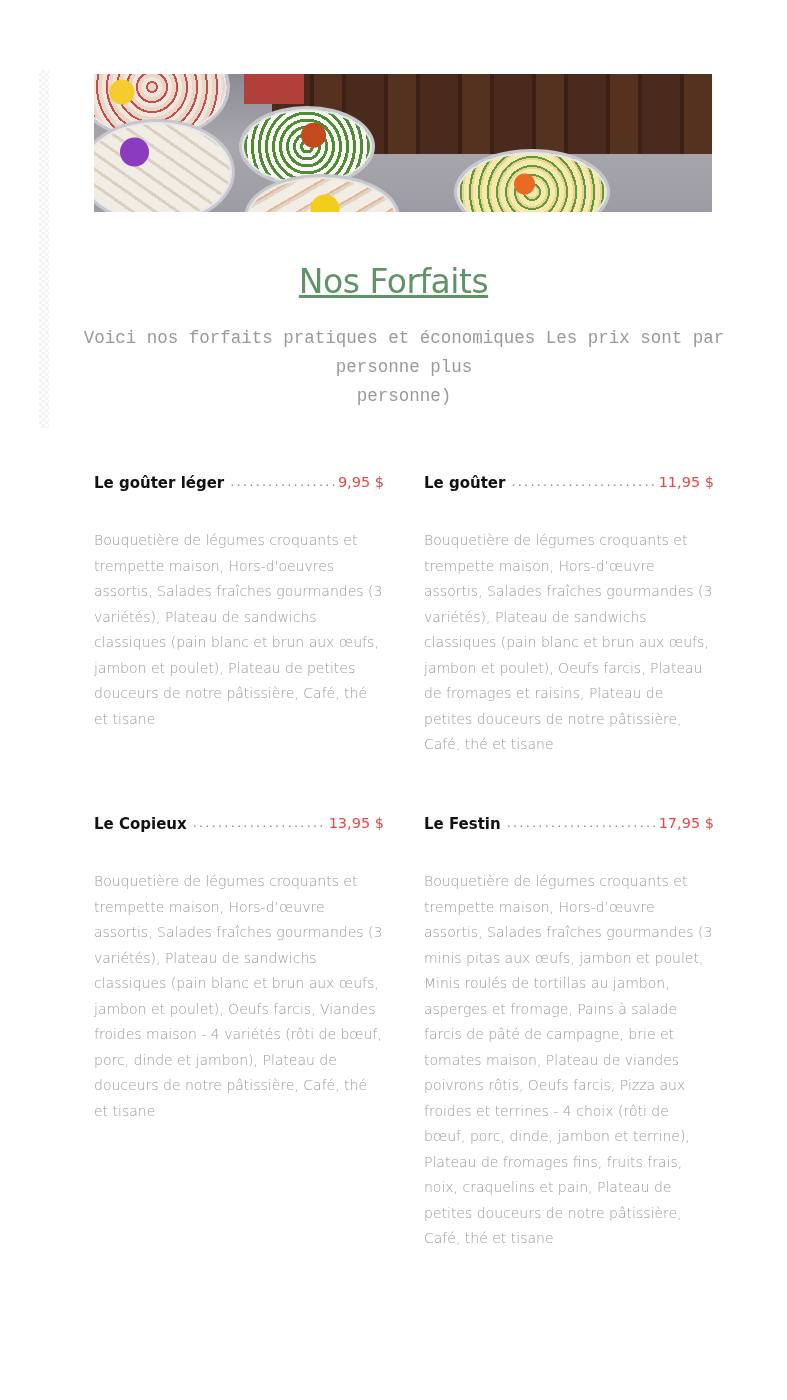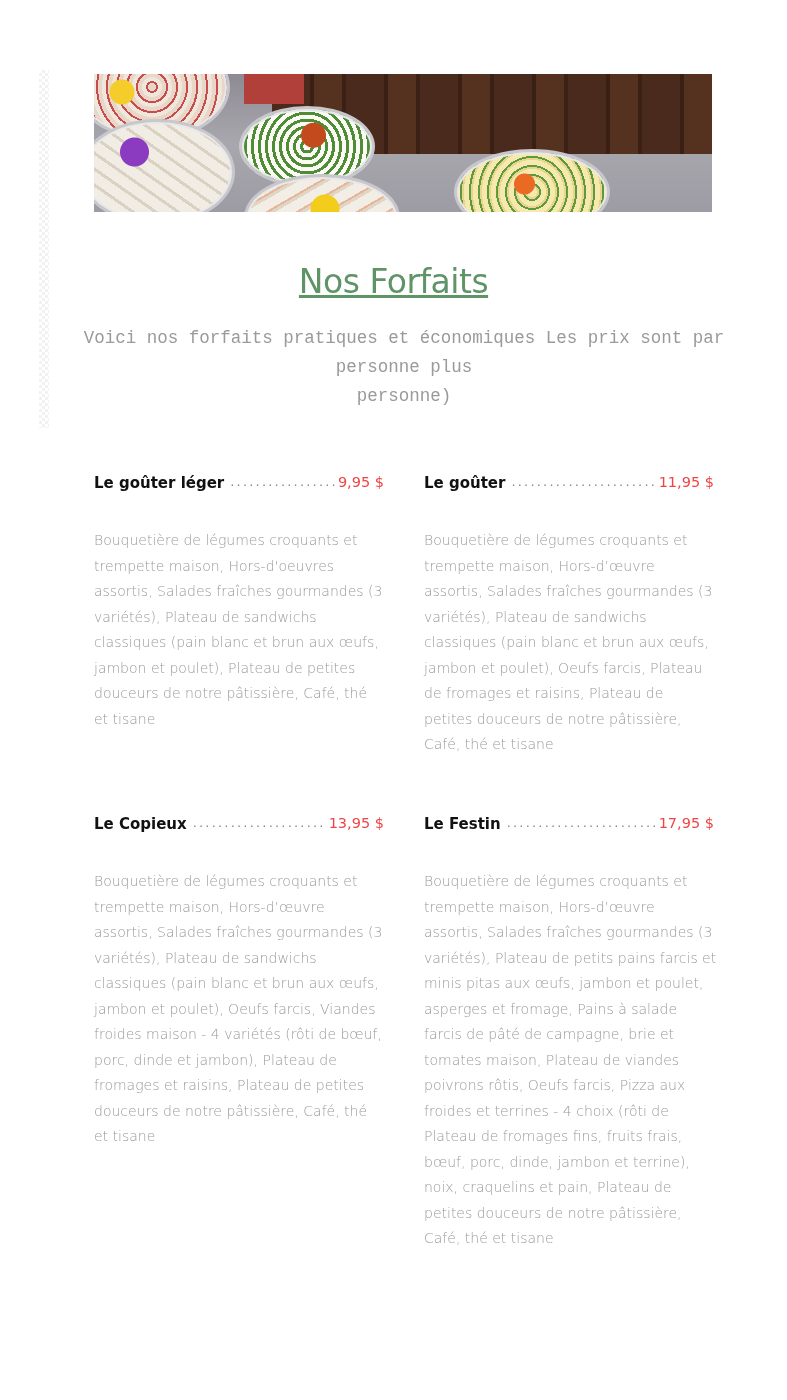--- a/index.html
+++ b/index.html
@@ -103,42 +103,41 @@
   </div>
   <div class="pkg-desc">
     <span>Bouquetière de légumes croquants et</span>
     <span>trempette maison, Hors-d’œuvre</span>
     <span>assortis, Salades fraîches gourmandes (3</span>
     <span>variétés), Plateau de sandwichs</span>
     <span>classiques (pain blanc et brun aux œufs,</span>
     <span>jambon et poulet), Oeufs farcis, Viandes</span>
     <span>froides maison - 4 variétés (rôti de bœuf,</span>
     <span>porc, dinde et jambon), Plateau de</span>
-    <span>fromages et raisins, Plateau de petites</span>
     <span>douceurs de notre pâtissière, Café, thé</span>
     <span>et tisane</span>
   </div>
 </div>
 
 <div class="pkg" style="left:424px;top:815px;">
   <div class="pkg-head">
     <span class="pkg-name">Le Festin</span>
     <span class="pkg-dots">........................................</span>
     <span class="pkg-price">17,95 $</span>
   </div>
   <div class="pkg-desc">
     <span>Bouquetière de légumes croquants et</span>
     <span>trempette maison, Hors-d’œuvre</span>
     <span>assortis, Salades fraîches gourmandes (3</span>
-    <span>variétés), Plateau de petits pains farcis et</span>
     <span>minis pitas aux œufs, jambon et poulet,</span>
+    <span>Minis roulés de tortillas au jambon,</span>
     <span>asperges et fromage, Pains à salade</span>
     <span>farcis de pâté de campagne, brie et</span>
     <span>tomates maison, Plateau de viandes</span>
     <span>poivrons rôtis, Oeufs farcis, Pizza aux</span>
     <span>froides et terrines - 4 choix (rôti de</span>
+    <span>bœuf, porc, dinde, jambon et terrine),</span>
     <span>Plateau de fromages fins, fruits frais,</span>
-    <span>bœuf, porc, dinde, jambon et terrine),</span>
     <span>noix, craquelins et pain, Plateau de</span>
     <span>petites douceurs de notre pâtissière,</span>
     <span>Café, thé et tisane</span>
   </div>
 </div>
 
 </body></html>

